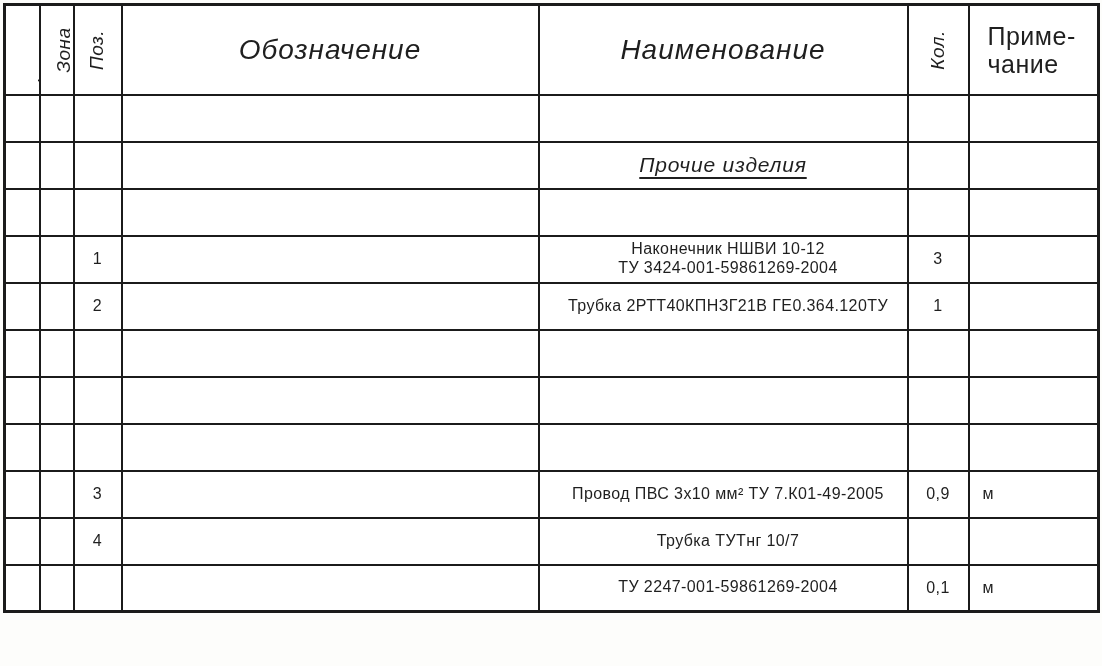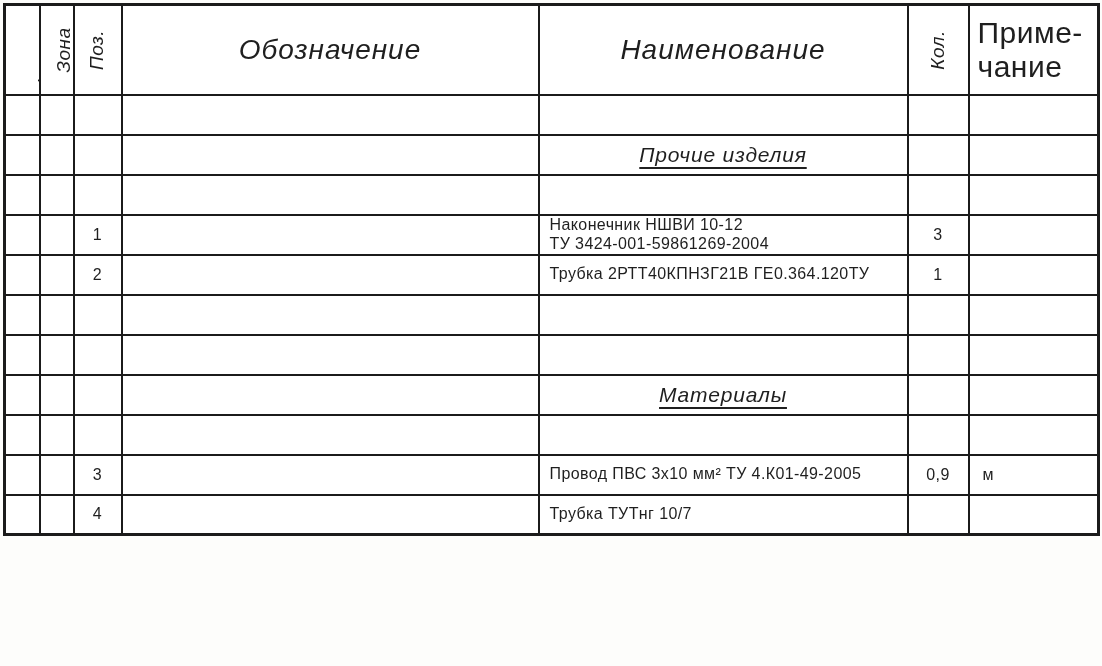--- a/index.html
+++ b/index.html
@@ -27,21 +27,21 @@
     margin:3px 0 0 3px;
     border:3px solid var(--line);
     background:#fff;
   }
   th,td{
     border:2px solid var(--line);
     padding:0;
     overflow:hidden;
   }
   thead tr{height:90px;}
-  tbody tr{height:40px;}
+  tbody tr{height:47px;}
   th{
     vertical-align:middle;
     text-align:center;
     font-weight:normal;
   }
   .rot{
     display:inline-block;
     transform:rotate(-90deg);
     white-space:nowrap;
     font-style:italic;
@@ -51,33 +51,33 @@
   }
   .big{
     font-style:italic;
     font-size:28px;
     letter-spacing:1px;
     color:var(--ink);
   }
   .note-label{
     display:block;
     text-align:left;
-    padding-left:8px;
-    font-size:30px;
+    padding-left:18px;
+    font-size:25px;
     line-height:1.12;
     white-space:pre-line;
     letter-spacing:0.5px;
   }
   td{
     vertical-align:middle;
     font-size:16px;
     letter-spacing:0.4px;
   }
   td.c-pos,td.c-qty{text-align:center;}
-  td.c-name{text-align:left;}
+  td.c-name{text-align:center;}
   td.c-name span.item-text{
     display:block;
     padding-left:10px;
     white-space:pre-line;
     line-height:1.18;
   }
   td.c-name.section{text-align:center;}
   span.section-label{
     font-style:italic;
     font-size:21px;
@@ -199,52 +199,56 @@
           <td class="c-designation"></td>
           <td class="c-name"></td>
           <td class="c-qty"></td>
           <td class="c-note"></td>
         </tr>
         <tr>
           <td class="c-format"></td>
           <td class="c-zone"></td>
           <td class="c-pos"></td>
           <td class="c-designation"></td>
-          <td class="c-name section"><span class="section-label">Материалы</span></td>
-          <td class="c-qty"></td>
-          <td class="c-note"></td>
-        </tr>
-        <tr>
-          <td class="c-format"></td>
-          <td class="c-zone"></td>
-          <td class="c-pos"></td>
-          <td class="c-designation"></td>
           <td class="c-name"></td>
           <td class="c-qty"></td>
           <td class="c-note"></td>
         </tr>
         <tr>
           <td class="c-format"></td>
           <td class="c-zone"></td>
           <td class="c-pos"><span class="item-text">3</span></td>
           <td class="c-designation"></td>
           <td class="c-name">
-            <span class="item-text">Провод ПВС 3х10 мм² ТУ 4.К01-49-2005</span>
+            <span class="item-text">Провод ПВС 3х10 мм² ТУ 7.К01-49-2005</span>
           </td>
           <td class="c-qty"><span class="item-text">0,9</span></td>
           <td class="c-note">
             <span class="item-text">м</span>
           </td>
         </tr>
         <tr>
           <td class="c-format"></td>
           <td class="c-zone"></td>
           <td class="c-pos"><span class="item-text">4</span></td>
           <td class="c-designation"></td>
           <td class="c-name">
             <span class="item-text">Трубка ТУТнг 10/7</span>
           </td>
           <td class="c-qty"></td>
           <td class="c-note"></td>
+        </tr>
+        <tr>
+          <td class="c-format"></td>
+          <td class="c-zone"></td>
+          <td class="c-pos"></td>
+          <td class="c-designation"></td>
+          <td class="c-name">
+            <span class="item-text">ТУ 2247-001-59861269-2004</span>
+          </td>
+          <td class="c-qty"><span class="item-text">0,1</span></td>
+          <td class="c-note">
+            <span class="item-text">м</span>
+          </td>
         </tr>
       </tbody>
   </table>
 </div>
 
 </body></html>

